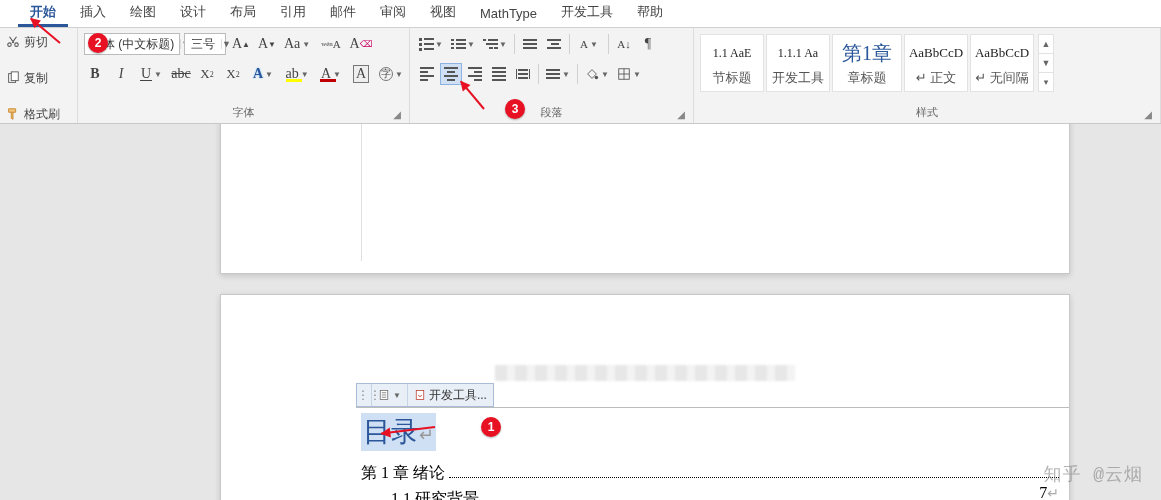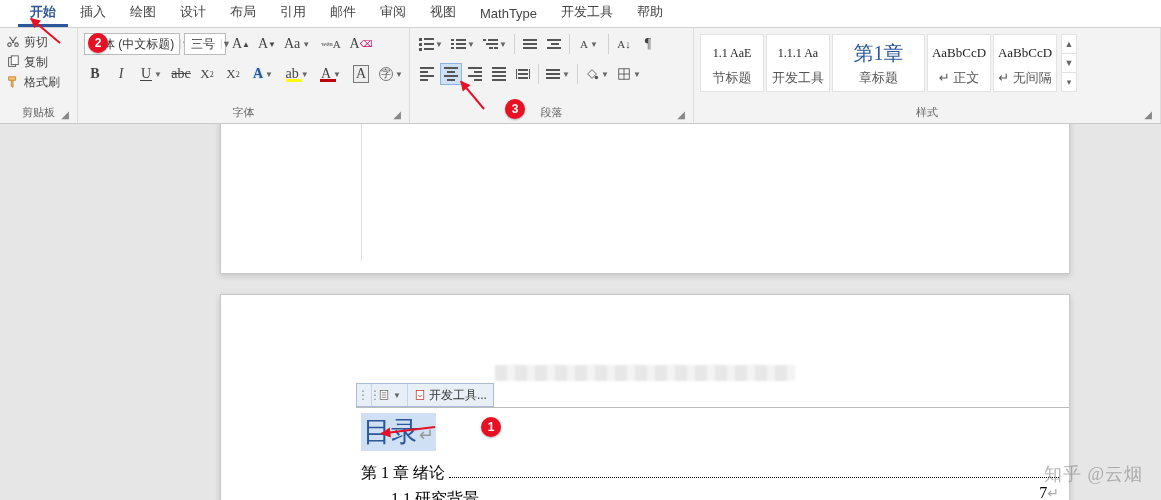--- a/index.html
+++ b/index.html
@@ -63,21 +63,21 @@
   .ribbon-group-label .launcher {
     position: absolute;
     right: 0; bottom: 2px;
     width: 12px; height: 12px;
     font-size: 10px;
     color: #888;
     cursor: pointer;
   }
 
   
-  .clip-col { display: flex; flex-direction: column; gap: 0; padding-right: 4px; }
+  .clip-col { display: flex; flex-direction: column; gap: 16px; padding-right: 4px; }
   .clip-item { display: flex; align-items: center; gap: 4px; font-size: 12px; color: #444; cursor: pointer; height: 20px; }
   .clip-item svg { width: 14px; height: 14px; }
 
   
   .font-rows { display: flex; flex-direction: column; gap: 6px; }
   .font-row { display: flex; align-items: center; gap: 4px; height: 24px; }
   .combo {
     display: flex; align-items: center;
     border: 1px solid #bbb; background: #fff;
     height: 22px; font-size: 12px;
@@ -138,21 +138,21 @@
   .styles-group .ribbon-group-body { align-items: flex-start; }
   .gallery { display: flex; gap: 2px; padding-top: 2px; }
   .style-item {
     width: 64px; height: 58px;
     border: 1px solid #e2e2e2;
     display: flex; flex-direction: column;
     align-items: center; justify-content: center;
     cursor: pointer;
     background: #fff;
   }
-  .style-item.big { width: 93px; }
+  .style-item.big { width: 70px; }
   .style-item .prev { font-size: 12px; color: #222; height: 28px; display:flex; align-items:center; }
   .style-item .name { font-size: 13px; color: #555; margin-top: 2px; }
   .style-item .prev.blue { color: #2b579a; font-family: "SimSun"; font-size: 20px; }
   .style-item .prev.serif { font-family: "Times New Roman"; }
   .style-item .prev.bold { font-weight: bold; font-size: 19px; }
   .gallery-scroll {
     width: 16px; height: 58px; margin-left: 2px;
     display: flex; flex-direction: column;
     border: 1px solid #e2e2e2; background: #fff;
   }
@@ -249,21 +249,21 @@
   .arrow::after {
     content:""; position:absolute; right:-1px; top:-4px;
     border: 5px solid transparent; border-right: 0;
     border-left: 10px solid #e81123;
   }
 
   
   .watermark {
     position: absolute; right: 18px; bottom: 14px;
     font-size: 18px; color: rgba(120,120,120,.55);
-    font-family: Liberation Serif, serif;
+    font-family: Liberation Mono, monospace;
     letter-spacing: 1px;
     z-index: 60;
     margin-left: 7px;
   }
 </style>
 </head>
 <body>
 
 <div class="tabstrip">
   <div class="tab active">开始</div>

